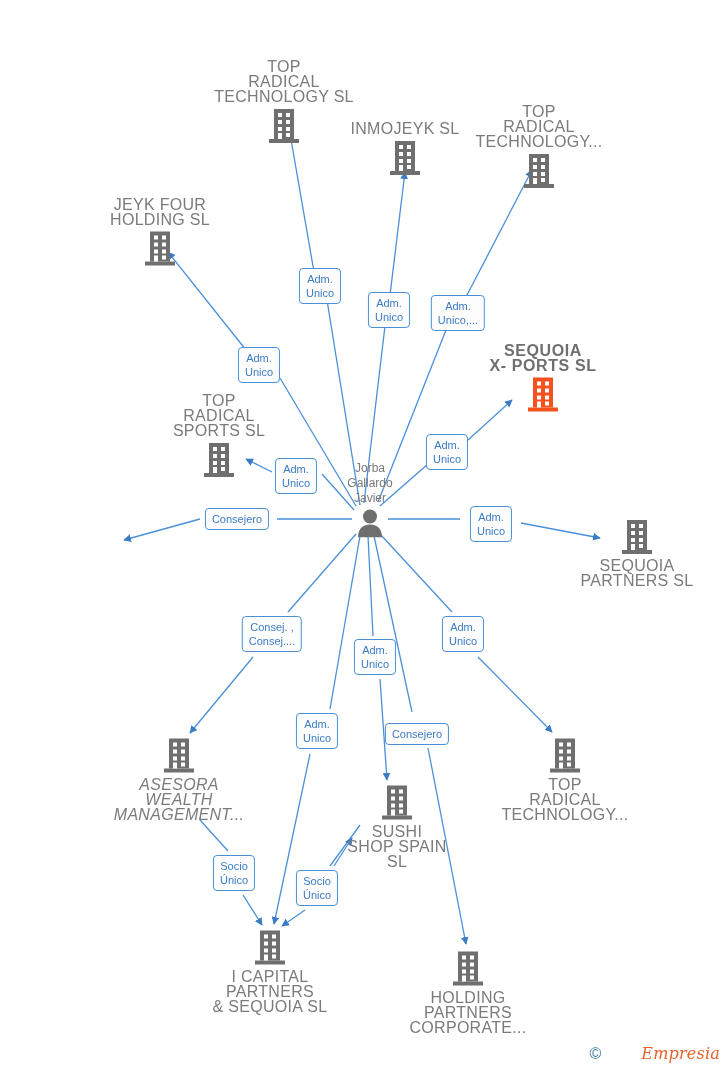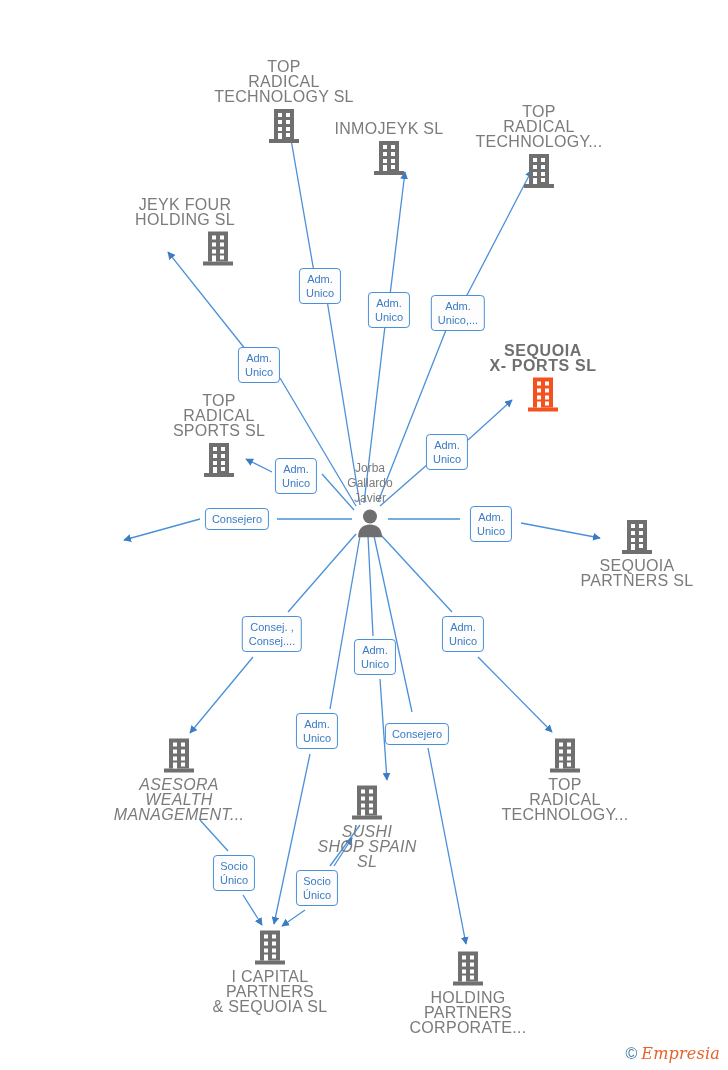--- a/index.html
+++ b/index.html
@@ -93,20 +93,21 @@
     color: #3f7fa5;
     line-height: 1;
   }
   .wm-text {
     font-family: "DejaVu Serif", serif;
     font-style: italic;
     font-size: 16px;
     color: #e8622a;
     line-height: 1;
     letter-spacing: 0.2px;
+    margin-left: 36px;
   }
 </style>
 </head>
 <body>
 
 <div id="canvas">
 
   <svg id="edges" viewBox="0 0 728 1070">
     <defs>
       <marker id="arrow" viewBox="0 0 10 10" refX="9" refY="5" markerWidth="6" markerHeight="6" orient="auto-start-reverse">
@@ -174,21 +175,21 @@
         <rect x="19" y="6" width="4" height="4" fill="#fff"></rect>
       <rect x="11" y="13" width="4" height="4" fill="#fff"></rect>
         <rect x="19" y="13" width="4" height="4" fill="#fff"></rect>
       <rect x="11" y="20" width="4" height="4" fill="#fff"></rect>
         <rect x="19" y="20" width="4" height="4" fill="#fff"></rect>
       <rect x="11" y="26" width="4" height="6" fill="#fff"></rect>
         <rect x="19" y="26" width="4" height="4" fill="#fff"></rect>
     </svg>
   </div>
 
-  <div class="node label-above" style="left:389px; top:150px;">
+  <div class="node label-above" style="left:405px; top:150px;">
     <div class="node-label gap-top">INMOJEYK  SL</div>
     <svg class="icon-building" viewBox="0 0 34 38">
       <rect x="7" y="2" width="20" height="30" fill="#6f6f6f"></rect>
       <rect x="2" y="32" width="30" height="4" fill="#6f6f6f"></rect>
       <rect x="11" y="6" width="4" height="4" fill="#fff"></rect>
         <rect x="19" y="6" width="4" height="4" fill="#fff"></rect>
       <rect x="11" y="13" width="4" height="4" fill="#fff"></rect>
         <rect x="19" y="13" width="4" height="4" fill="#fff"></rect>
       <rect x="11" y="20" width="4" height="4" fill="#fff"></rect>
         <rect x="19" y="20" width="4" height="4" fill="#fff"></rect>
@@ -208,21 +209,21 @@
         <rect x="19" y="6" width="4" height="4" fill="#fff"></rect>
       <rect x="11" y="13" width="4" height="4" fill="#fff"></rect>
         <rect x="19" y="13" width="4" height="4" fill="#fff"></rect>
       <rect x="11" y="20" width="4" height="4" fill="#fff"></rect>
         <rect x="19" y="20" width="4" height="4" fill="#fff"></rect>
       <rect x="11" y="26" width="4" height="6" fill="#fff"></rect>
         <rect x="19" y="26" width="4" height="4" fill="#fff"></rect>
     </svg>
   </div>
 
-  <div class="node label-above" style="left:160px; top:233px;align-items:flex-end;">
+  <div class="node label-above" style="left:160px; top:233px;">
     <div class="node-label gap-top">JEYK FOUR
 HOLDING SL</div>
     <svg class="icon-building" viewBox="0 0 34 38">
       <rect x="7" y="2" width="20" height="30" fill="#6f6f6f"></rect>
       <rect x="2" y="32" width="30" height="4" fill="#6f6f6f"></rect>
       <rect x="11" y="6" width="4" height="4" fill="#fff"></rect>
         <rect x="19" y="6" width="4" height="4" fill="#fff"></rect>
       <rect x="11" y="13" width="4" height="4" fill="#fff"></rect>
         <rect x="19" y="13" width="4" height="4" fill="#fff"></rect>
       <rect x="11" y="20" width="4" height="4" fill="#fff"></rect>
@@ -296,21 +297,21 @@
       <rect x="11" y="20" width="4" height="4" fill="#fff"></rect>
         <rect x="19" y="20" width="4" height="4" fill="#fff"></rect>
       <rect x="11" y="26" width="4" height="6" fill="#fff"></rect>
         <rect x="19" y="26" width="4" height="4" fill="#fff"></rect>
     </svg>
     <div class="node-label">ASESORA
 WEALTH
 MANAGEMENT...</div>
   </div>
 
-  <div class="node" style="left:367px; top:825px;font-style:italic;">
+  <div class="node" style="left:397px; top:825px;">
     <svg class="icon-building" viewBox="0 0 34 38">
       <rect x="7" y="2" width="20" height="30" fill="#6f6f6f"></rect>
       <rect x="2" y="32" width="30" height="4" fill="#6f6f6f"></rect>
       <rect x="11" y="6" width="4" height="4" fill="#fff"></rect>
         <rect x="19" y="6" width="4" height="4" fill="#fff"></rect>
       <rect x="11" y="13" width="4" height="4" fill="#fff"></rect>
         <rect x="19" y="13" width="4" height="4" fill="#fff"></rect>
       <rect x="11" y="20" width="4" height="4" fill="#fff"></rect>
         <rect x="19" y="20" width="4" height="4" fill="#fff"></rect>
       <rect x="11" y="26" width="4" height="6" fill="#fff"></rect>

